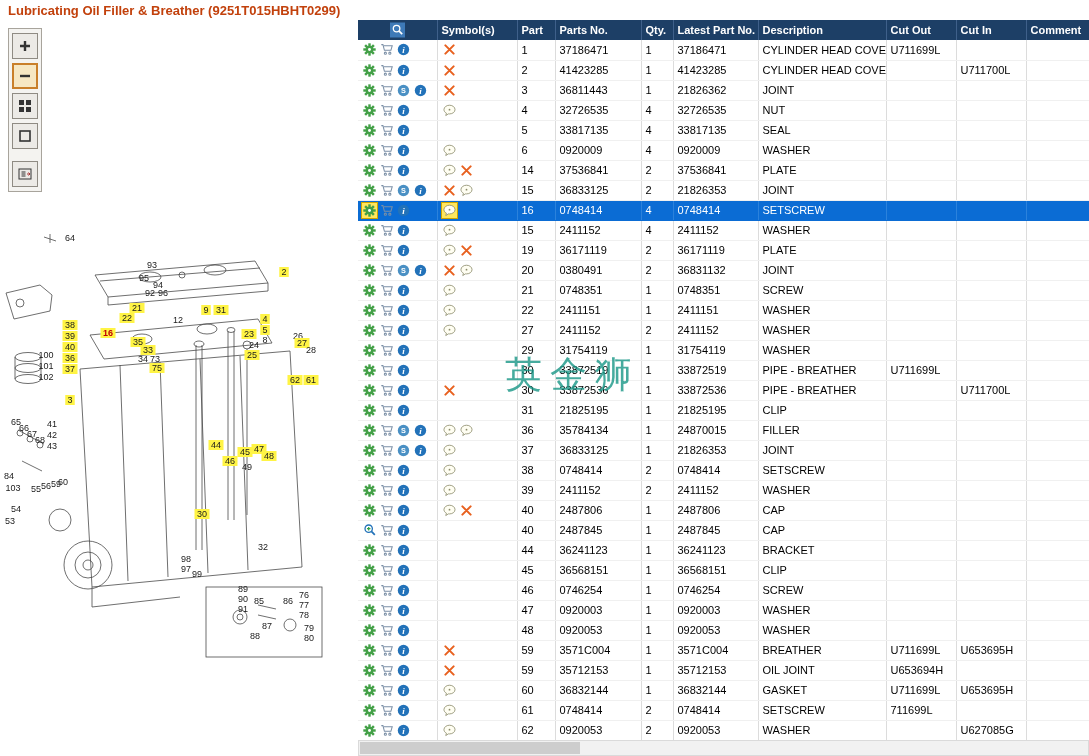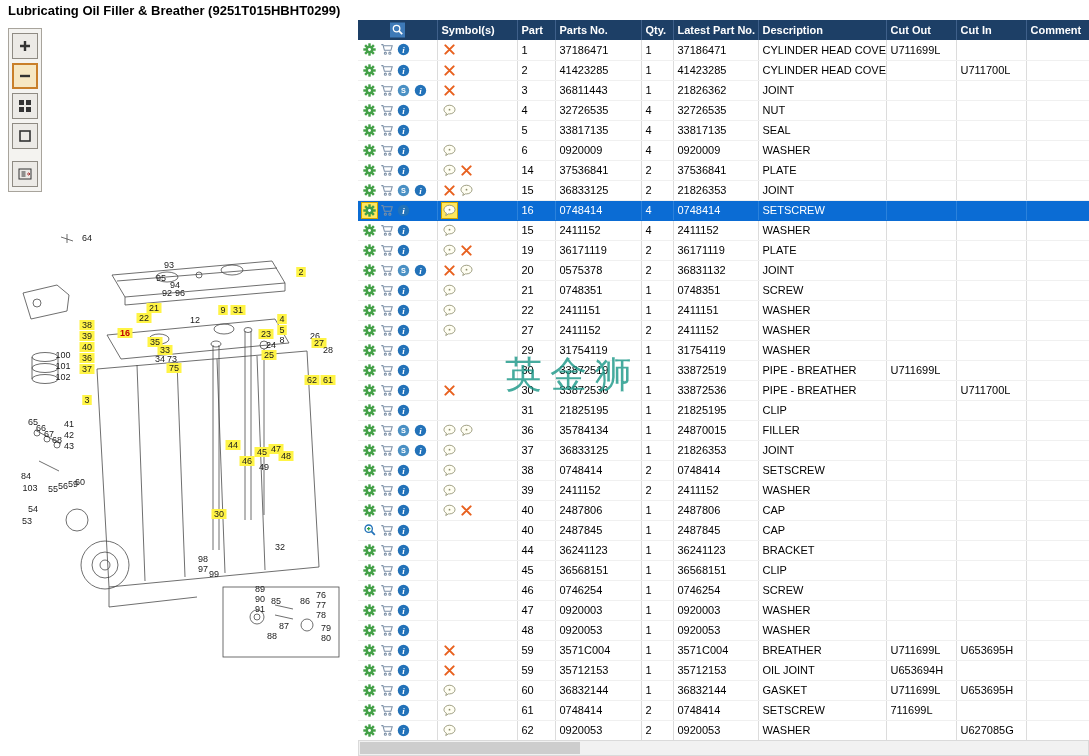--- a/index.html
+++ b/index.html
@@ -2,39 +2,39 @@
 <html><head>
 <meta charset="utf-8">
 <style>
   html,body { margin:0; padding:0; }
   body {
     width:1089px; height:756px; position:relative; overflow:hidden;
     background:#ffffff; font-family:"Liberation Sans", sans-serif;
   }
   .page-title {
     position:absolute; left:8px; top:3px;
-    font-size:13px; font-weight:bold; color:#000000;text-align:center;
+    font-size:13px; font-weight:bold; color:#c2410c;text-align:center;
   }
   
   .zoom-toolbar {
     position:absolute; left:8px; top:28px; width:34px;
     background:#f4f3f0; border:1px solid #a8a49c;
     padding:4px 3px; display:flex; flex-direction:column; gap:4px;
     box-sizing:border-box;
   }
   .tbtn {
     width:26px; height:26px; box-sizing:border-box;
     background:#eceae6; border:1px solid #8f8b83;
     display:flex; align-items:center; justify-content:center;
     cursor:pointer;
   }
   .tbtn.active { border:2px solid #c97f2a; background:#f6e7c3; }
   .tbtn.sep { margin-top:8px; }
   
-  .diagram-area { position:absolute; left:17px; top:215px; width:356px; height:541px;text-decoration:underline; }
+  .diagram-area { position:absolute; left:0; top:215px; width:356px; height:541px;text-decoration:underline; }
   .callout-text { font-size:9px; fill:#1a1a1a; font-family:"Liberation Sans",sans-serif; }
   .callout-text.red { fill:#c00000; font-weight:bold; }
   
   .table-wrap { position:absolute; left:358px; top:20px; width:731px; }
   table.parts {
     border-collapse:collapse; table-layout:fixed; width:731px;
     font-size:11px; color:#000;
   }
   table.parts th {
     background:#1d3f66; color:#fff; font-weight:bold; text-align:left;
@@ -1131,21 +1131,21 @@
               </span>
               <span class="icon">
                 <svg width="13" height="13" viewBox="0 0 16 16">
                   <path d="M8 1.5 C4.2 1.5 1.2 3.9 1.2 6.9 C1.2 8.8 2.4 10.4 4.2 11.3 L3.4 14.2 L6.8 12.1 C7.2 12.2 7.6 12.2 8 12.2 C11.8 12.2 14.8 9.9 14.8 6.9 C14.8 3.9 11.8 1.5 8 1.5 Z" fill="#fffef2" stroke="#8a8a6a" stroke-width="1"></path>
                   <circle cx="8" cy="7" r="1.1" fill="#8a8a6a"></circle>
                 </svg>
               </span>
             </span>
           </td>
           <td>20</td>
-          <td>0575378</td>
+          <td>0380491</td>
           <td>2</td>
           <td>36831132</td>
           <td>JOINT</td>
           <td></td>
           <td></td>
           <td></td>
         </tr>
         <tr>
           <td>
             <span class="c-actions">

